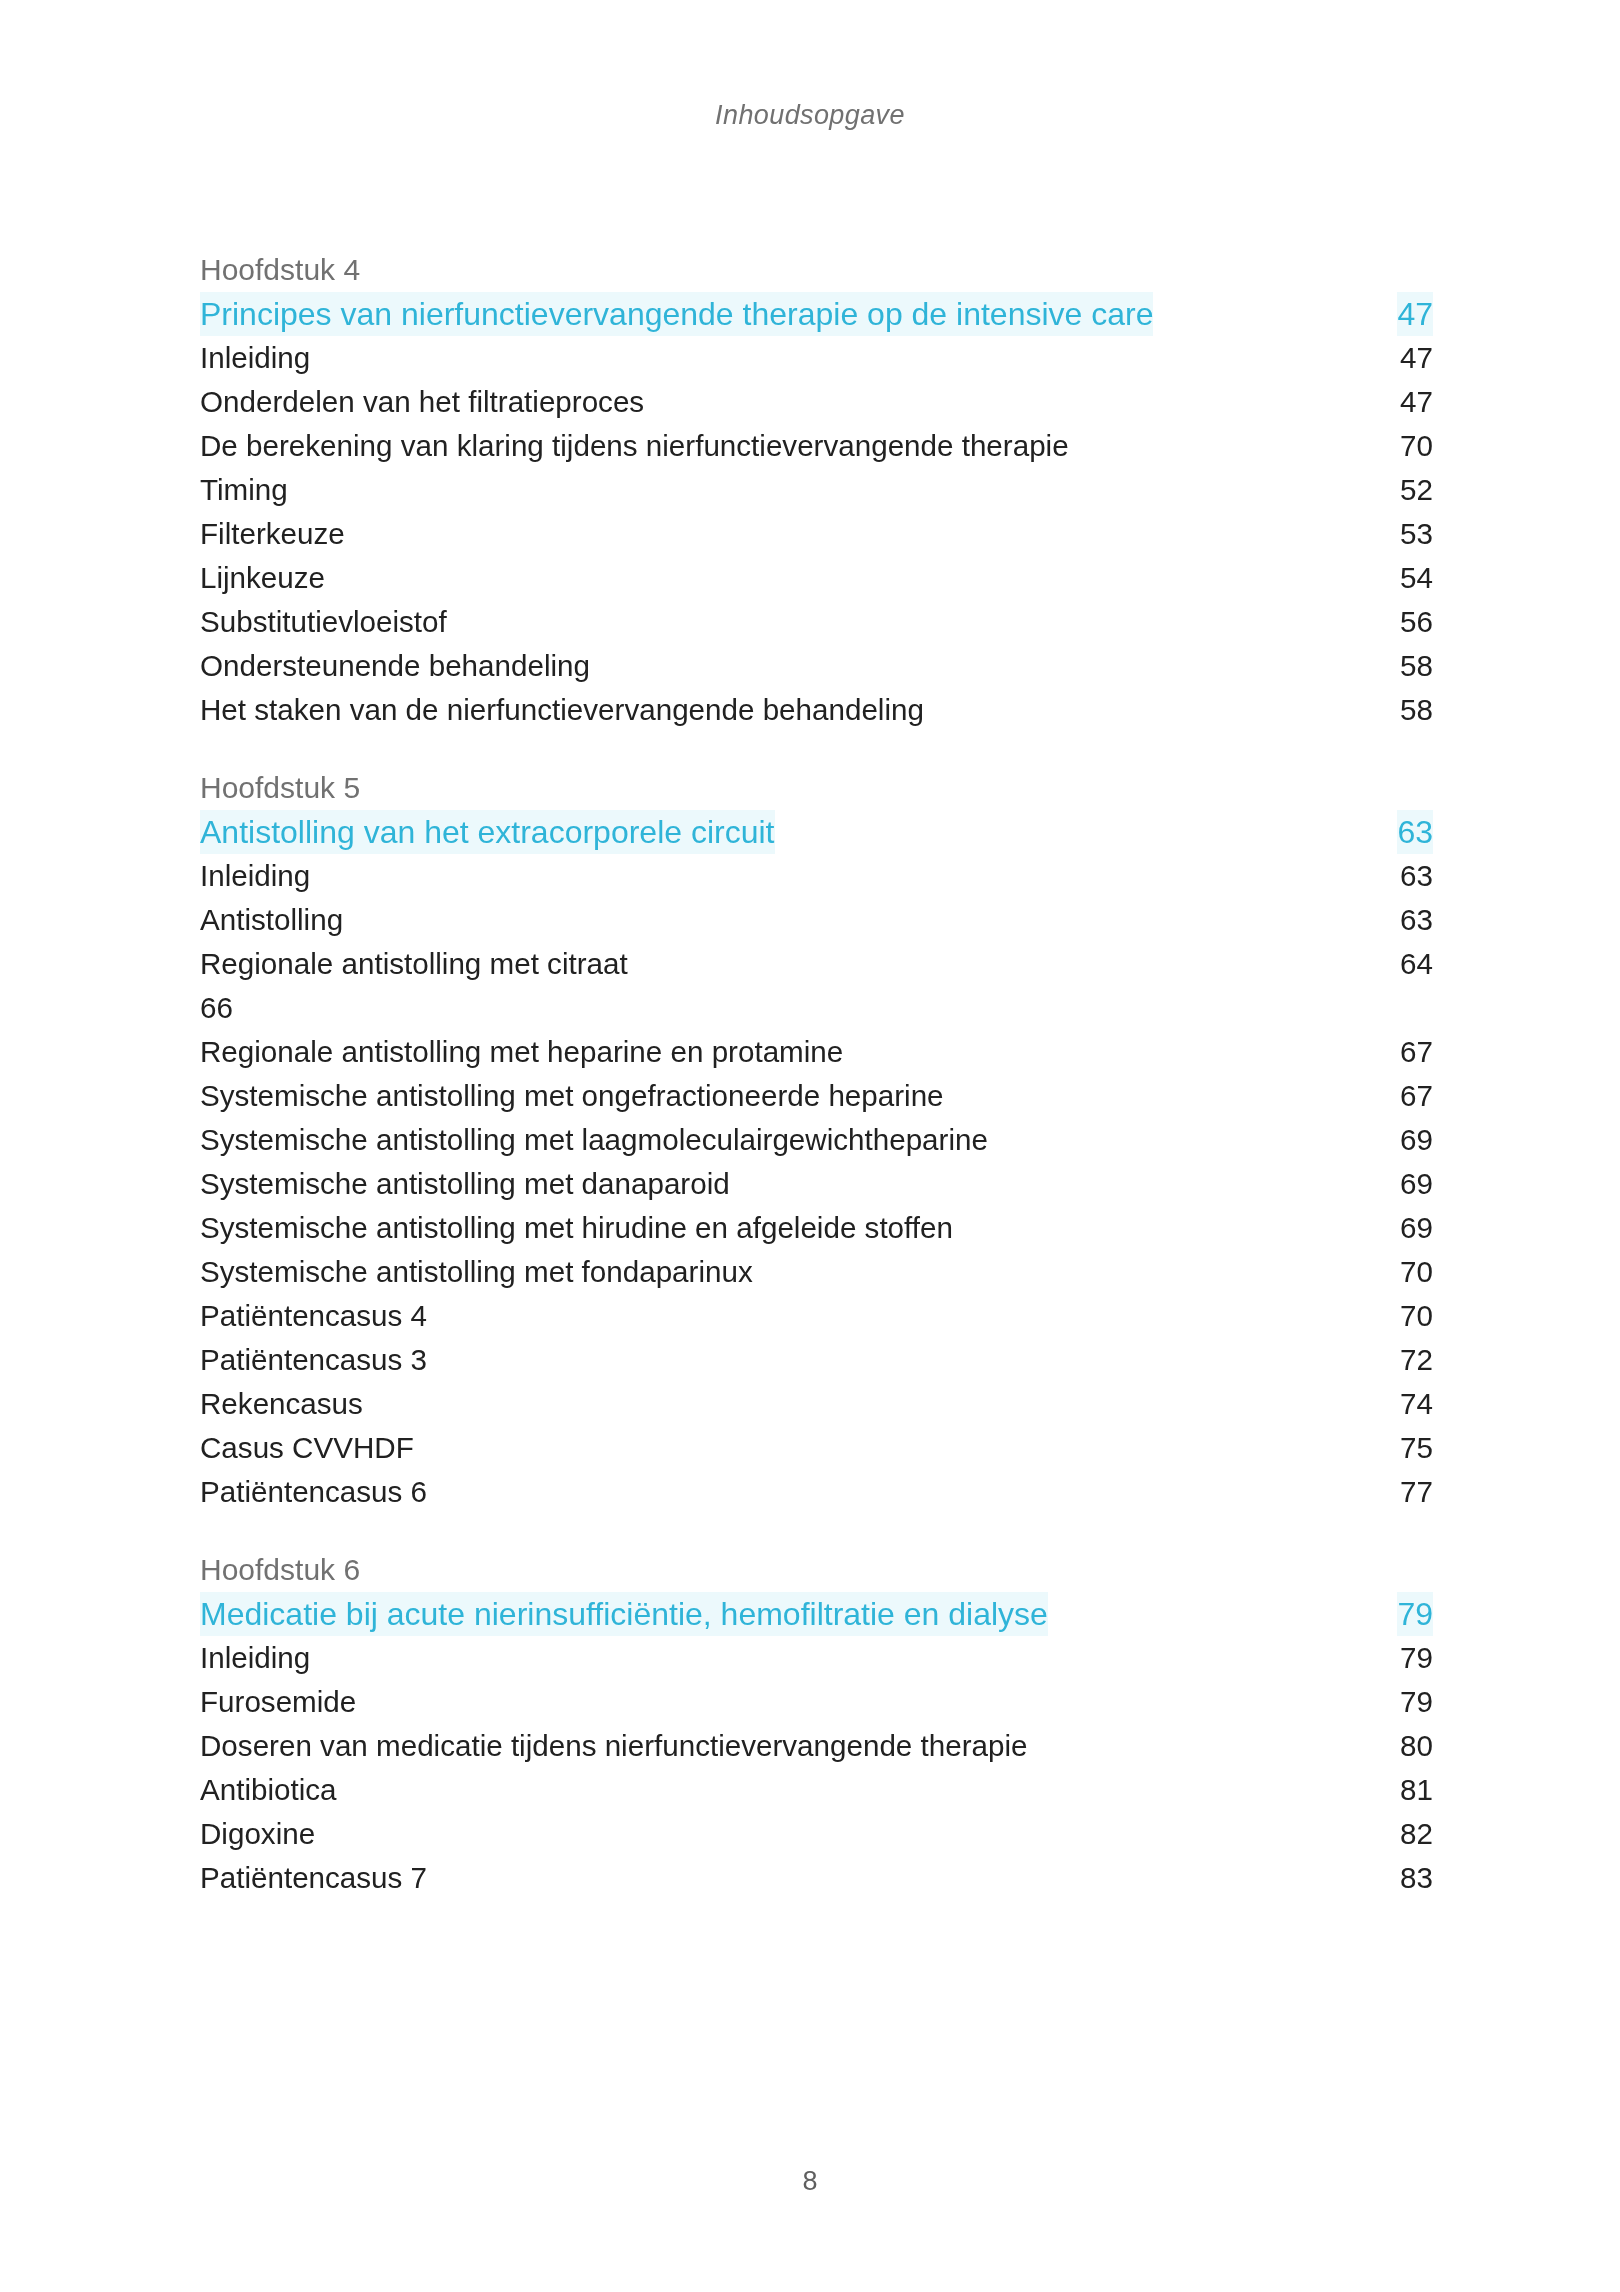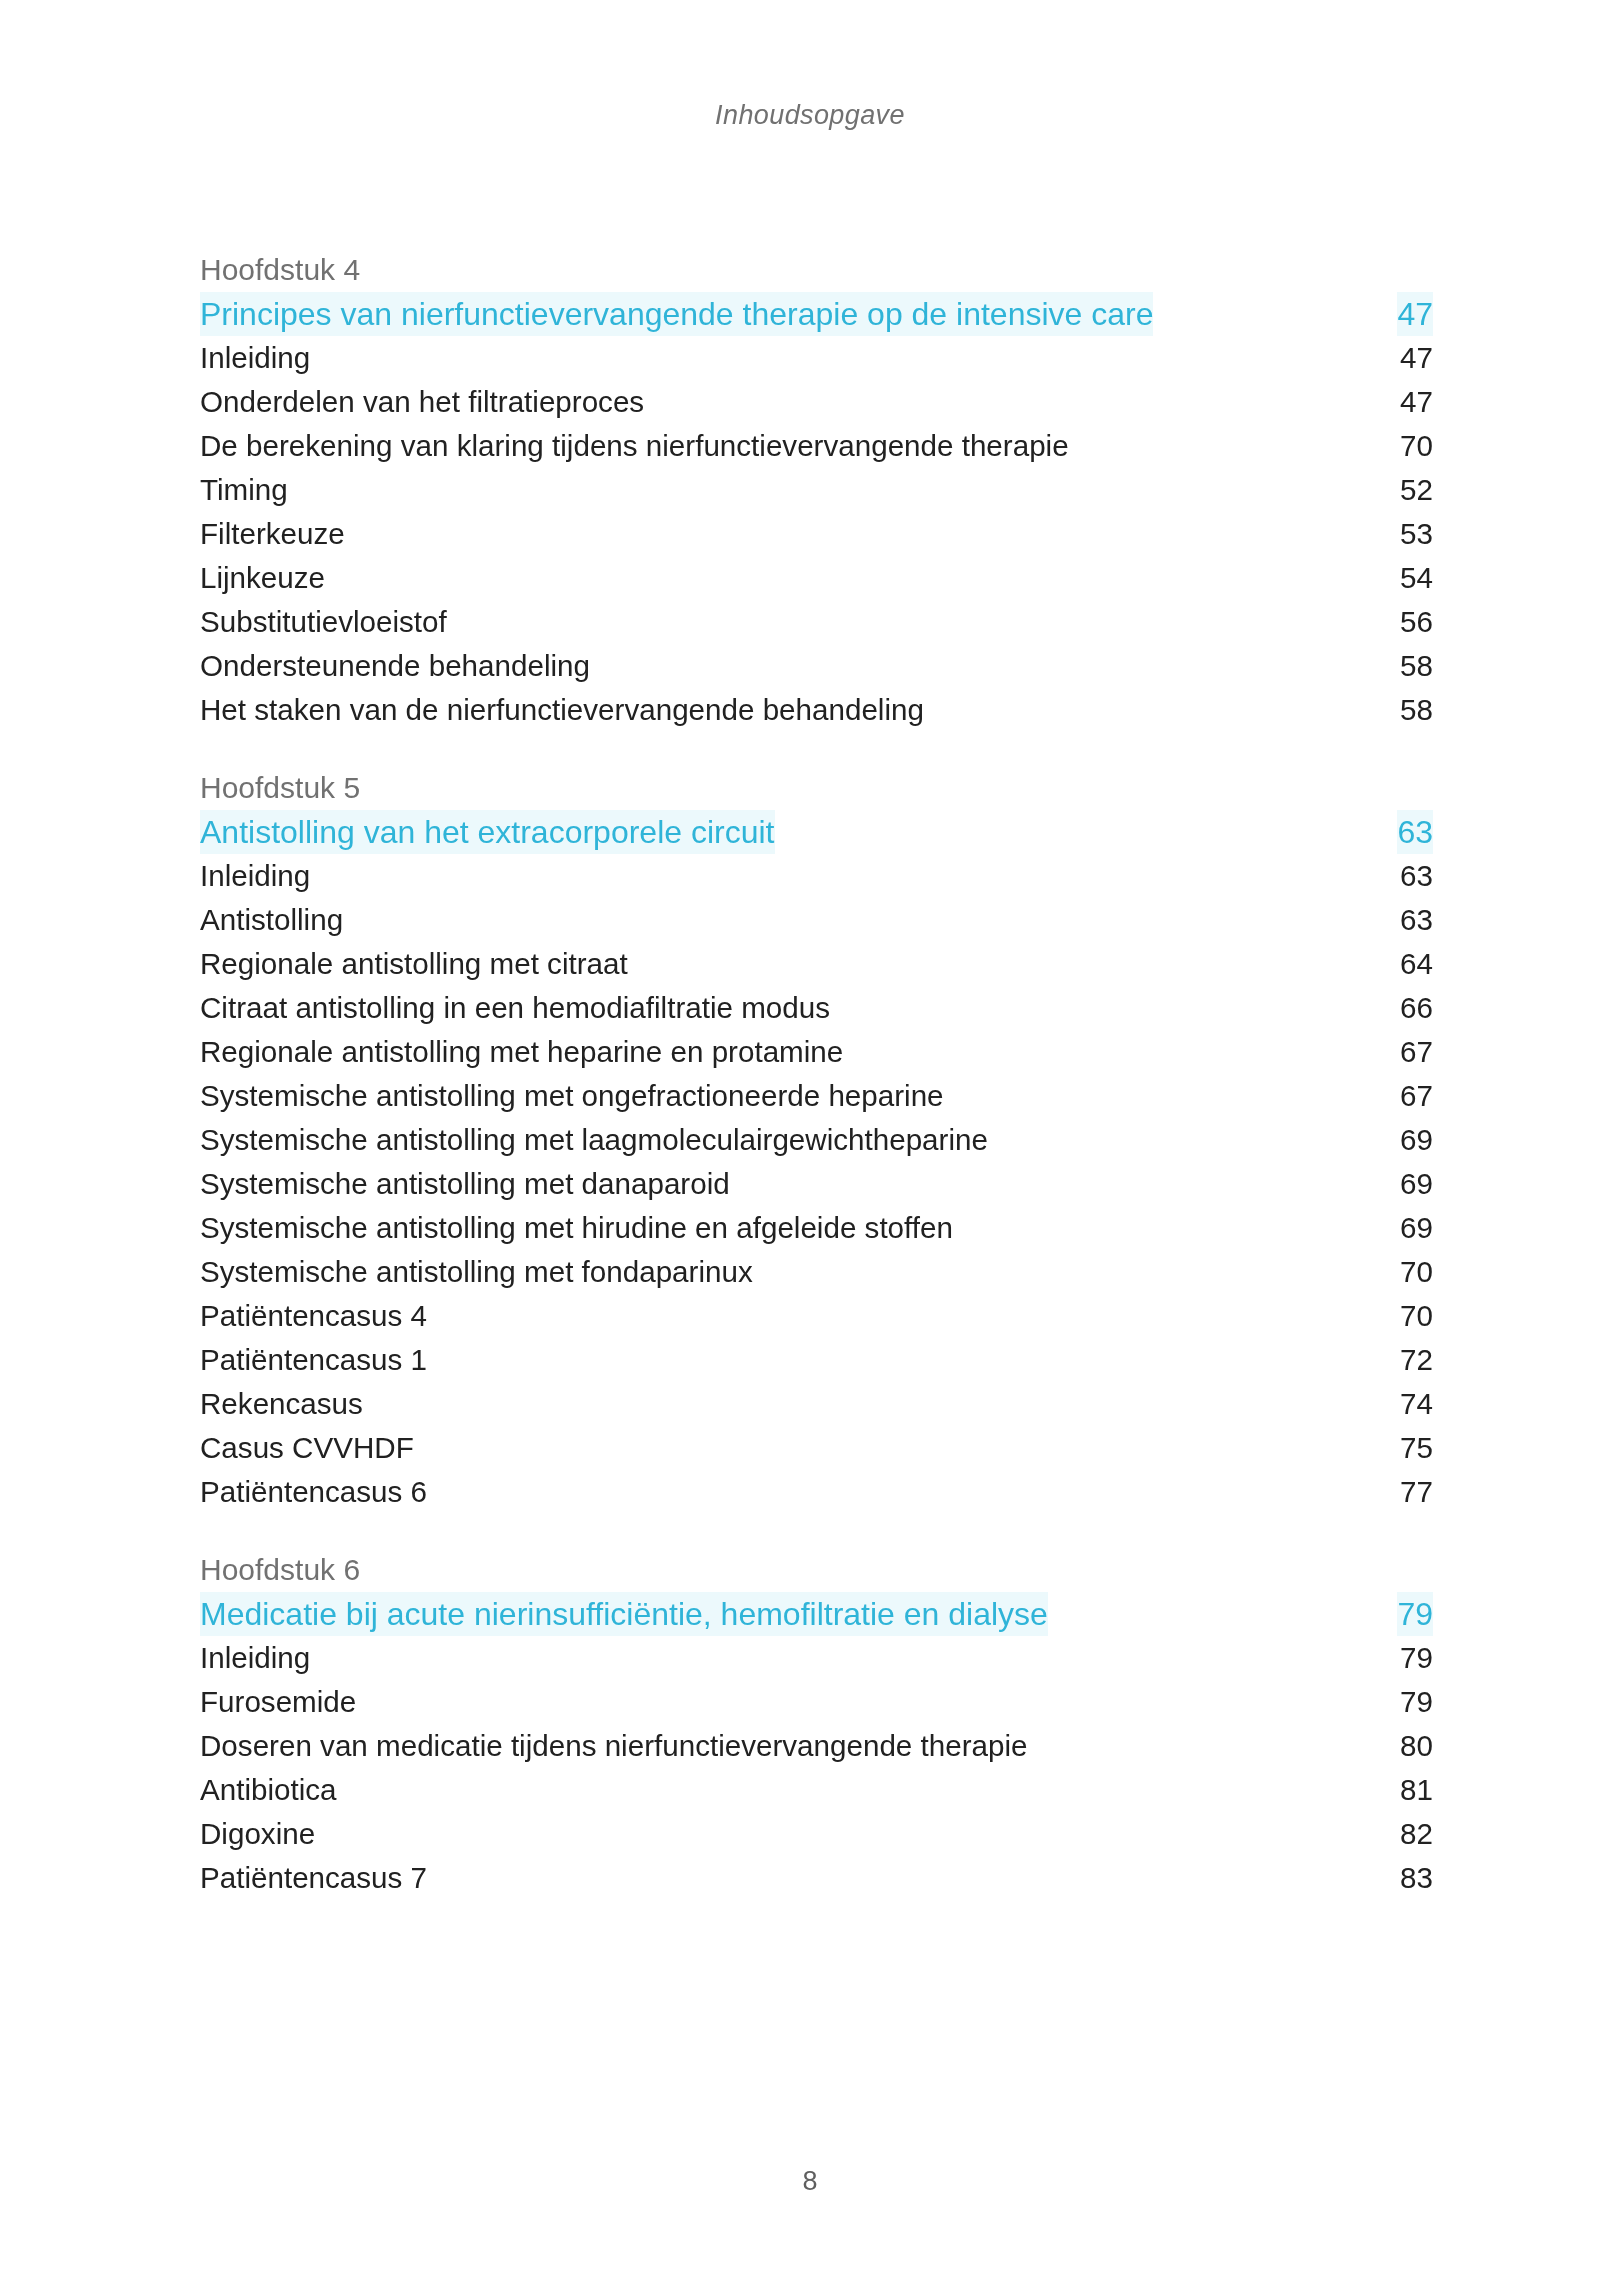--- a/index.html
+++ b/index.html
@@ -144,21 +144,20 @@
         </div>
         <div class="row entry">
           <span class="entry-label">Antistolling</span>
           <span class="entry-page">63</span>
         </div>
         <div class="row entry">
           <span class="entry-label">Regionale antistolling met citraat</span>
           <span class="entry-page">64</span>
         </div>
         <div class="row entry">
-          <span class="entry-label">Citraat antistolling in een hemodiafiltratie modus</span>
           <span class="entry-page">66</span>
         </div>
         <div class="row entry">
           <span class="entry-label">Regionale antistolling met heparine en protamine</span>
           <span class="entry-page">67</span>
         </div>
         <div class="row entry">
           <span class="entry-label">Systemische antistolling met ongefractioneerde heparine</span>
           <span class="entry-page">67</span>
         </div>
@@ -176,21 +175,21 @@
         </div>
         <div class="row entry">
           <span class="entry-label">Systemische antistolling met fondaparinux</span>
           <span class="entry-page">70</span>
         </div>
         <div class="row entry">
           <span class="entry-label">Patiëntencasus 4</span>
           <span class="entry-page">70</span>
         </div>
         <div class="row entry">
-          <span class="entry-label">Patiëntencasus 1</span>
+          <span class="entry-label">Patiëntencasus 3</span>
           <span class="entry-page">72</span>
         </div>
         <div class="row entry">
           <span class="entry-label">Rekencasus</span>
           <span class="entry-page">74</span>
         </div>
         <div class="row entry">
           <span class="entry-label">Casus CVVHDF</span>
           <span class="entry-page">75</span>
         </div>

